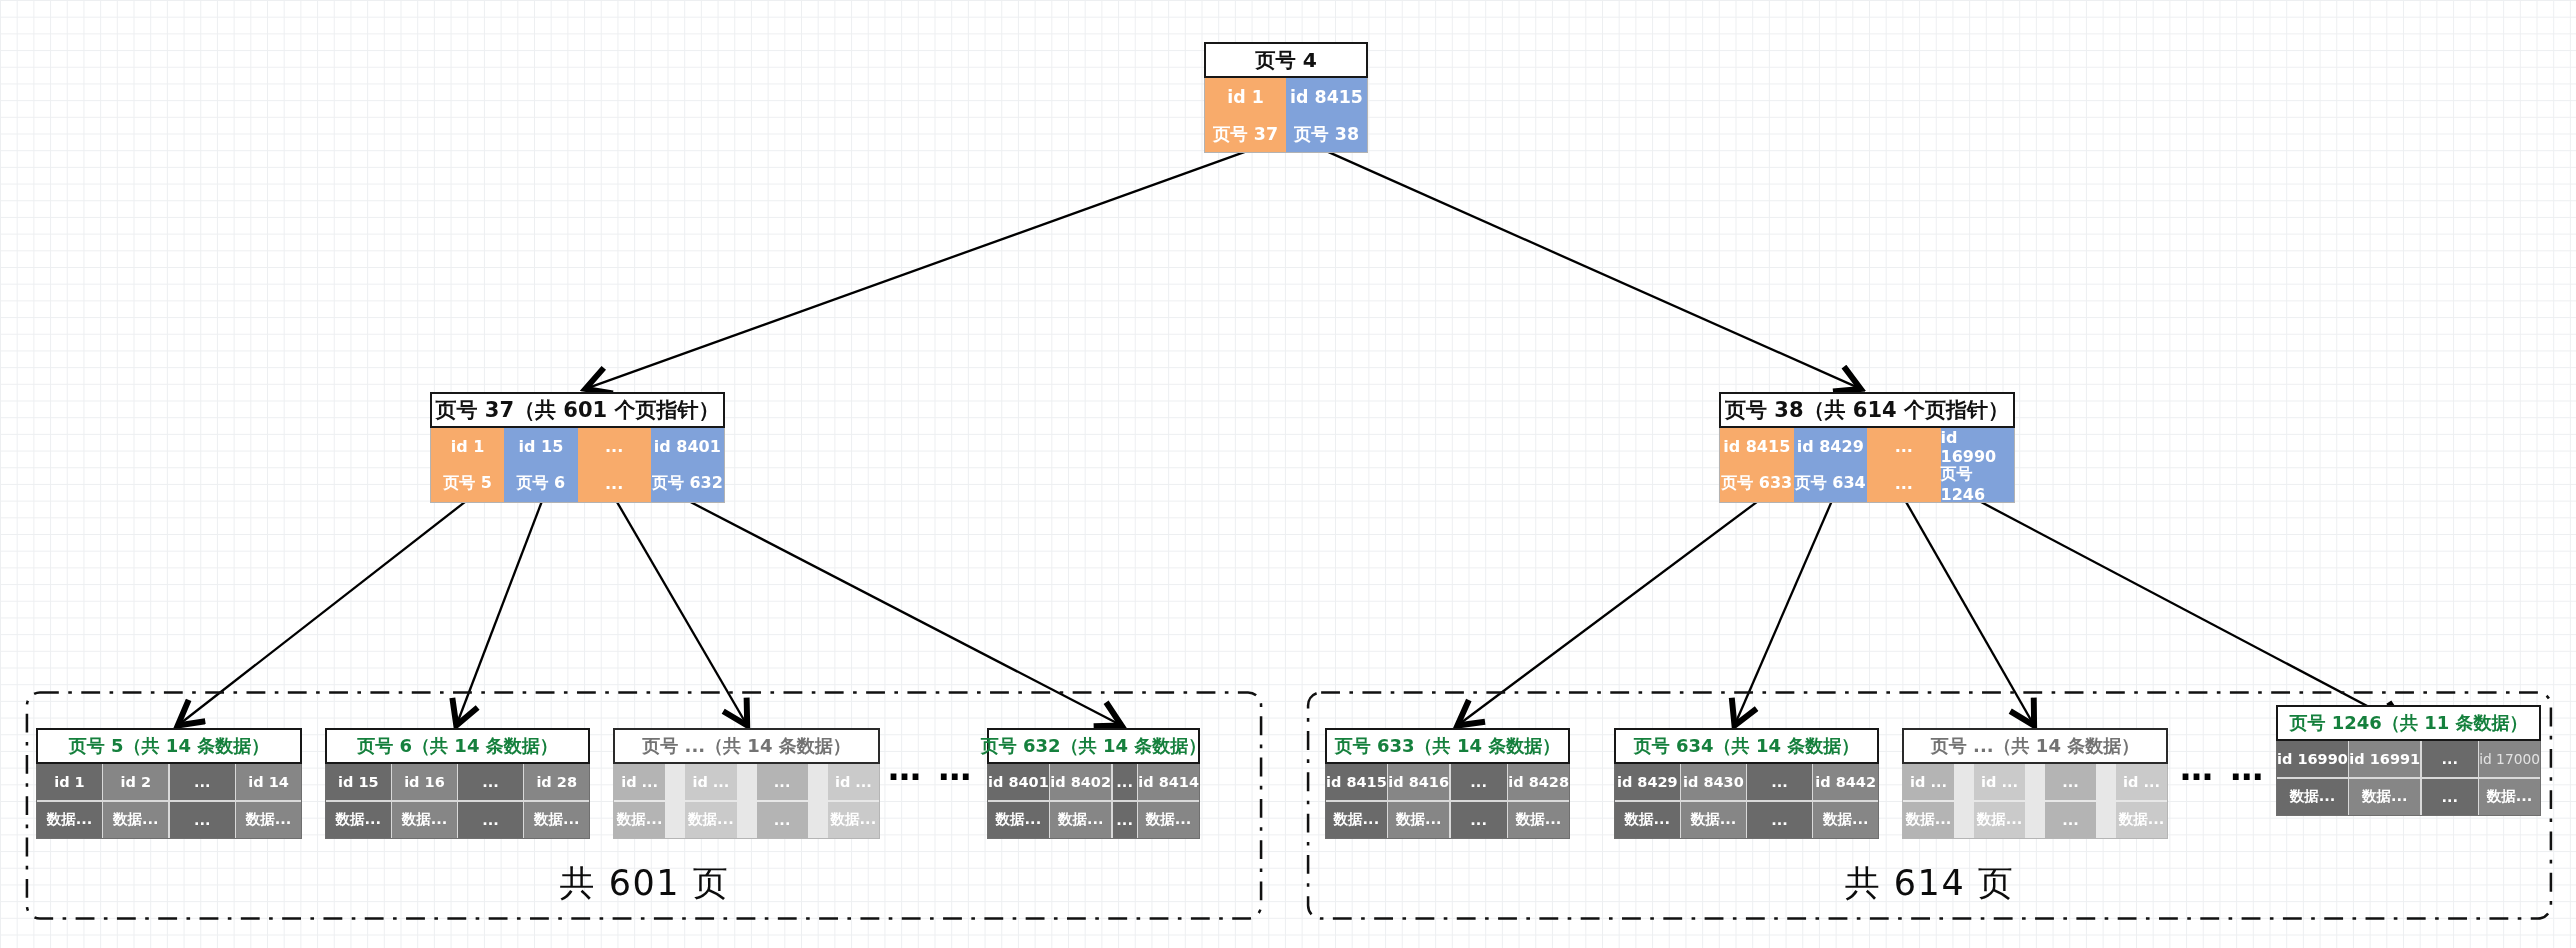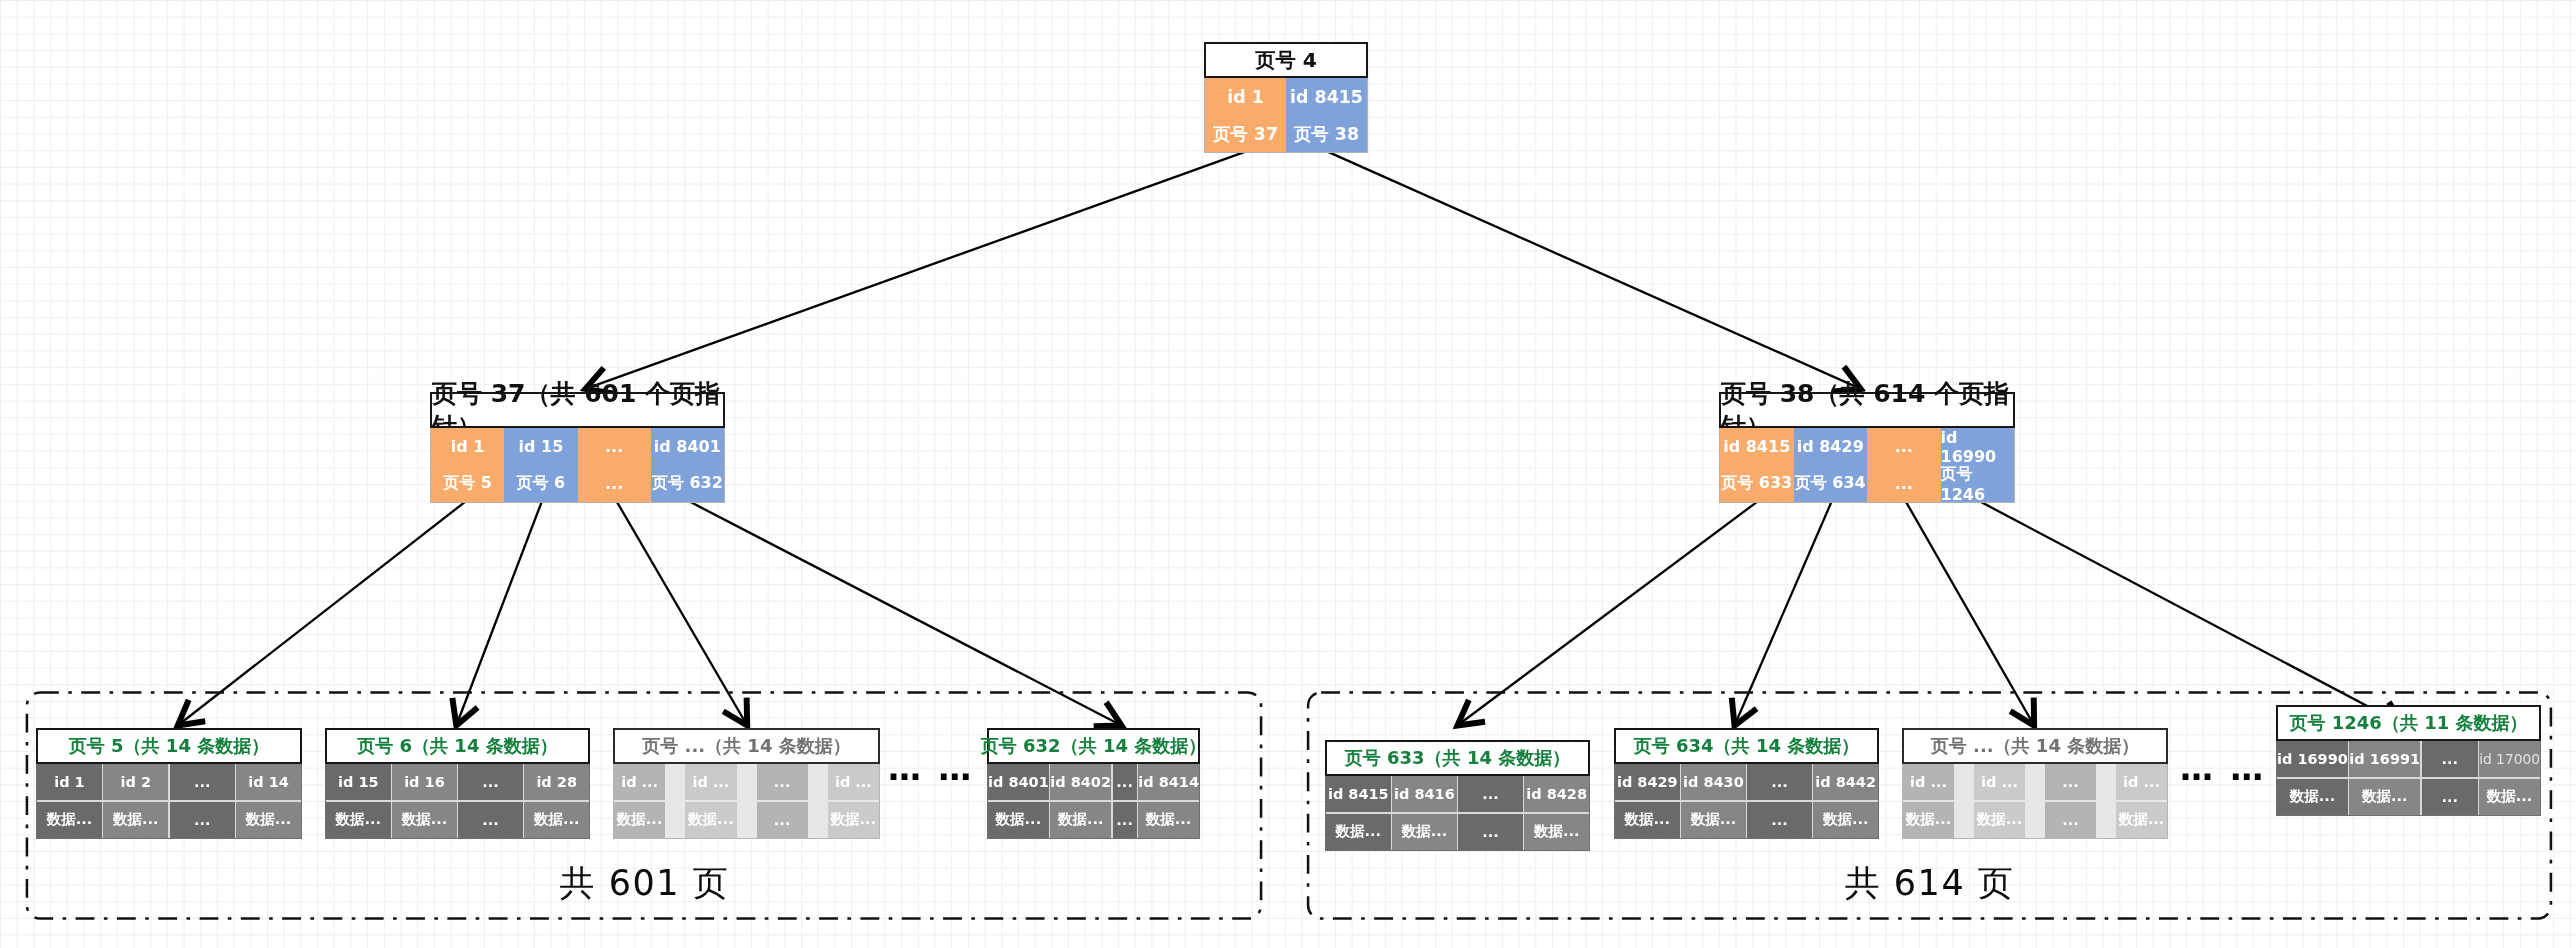--- a/index.html
+++ b/index.html
@@ -15,21 +15,21 @@
   svg.edges{position:absolute;left:0;top:0;pointer-events:none;}
 
   
   .tnode{position:absolute;box-sizing:border-box;}
   .tnode .hdr{
     box-sizing:border-box;height:36px;background:#fff;border:2.2px solid #171717;
     display:flex;align-items:center;justify-content:center;
     font-weight:bold;color:#111;
   }
   #root .hdr{font-size:20.3px;}
-  .internal .hdr{font-size:25px;}
+  .internal .hdr{font-size:21px;}
   .tnode .bdy{display:grid;border:0.7px solid #b3b3b3;border-top:none;box-sizing:border-box;}
   #root .bdy{grid-template-columns:repeat(2,1fr);}
   .internal .bdy{grid-template-columns:repeat(4,1fr);}
   .pcell{display:flex;flex-direction:column;}
   .prow{height:37px;display:flex;align-items:center;justify-content:center;
         color:#fff;font-weight:bold;}
   #root .prow{font-size:17.4px;}
   .internal .prow{font-size:16px;}
   .c-orange{background:#f8ab6b;}
   .c-blue{background:#80a2da;}
@@ -69,21 +69,21 @@
   }
 
   
   #root{left:1204px;top:42px;width:164px;}
   #int0{left:430px;top:392px;width:295px;}
   #int1{left:1719px;top:392px;width:296px;}
   #g0l0{left:36px;top:728px;width:266px;}
   #g0l1{left:325px;top:728px;width:265px;}
   #g0l2{left:613px;top:728px;width:267px;}
   #g0l3{left:987px;top:728px;width:213px;}
-  #g1l0{left:1325px;top:728px;width:265px;margin-top:12px;}
+  #g1l0{left:1325px;top:728px;width:245px;}
   #g1l1{left:1614px;top:728px;width:265px;}
   #g1l2{left:1902px;top:728px;width:266px;}
   #g1l3{left:2276px;top:692px;width:265px;margin-top:13px;}
   #group0{left:25.4px;top:691px;width:1238px;height:229px;}
   #group1{left:1306px;top:691px;width:1247px;height:229px;}
   #ell0{left:873px;top:749px;}
   #ell1{left:2165px;top:749px;}
 </style>
 </head>
 <body>

